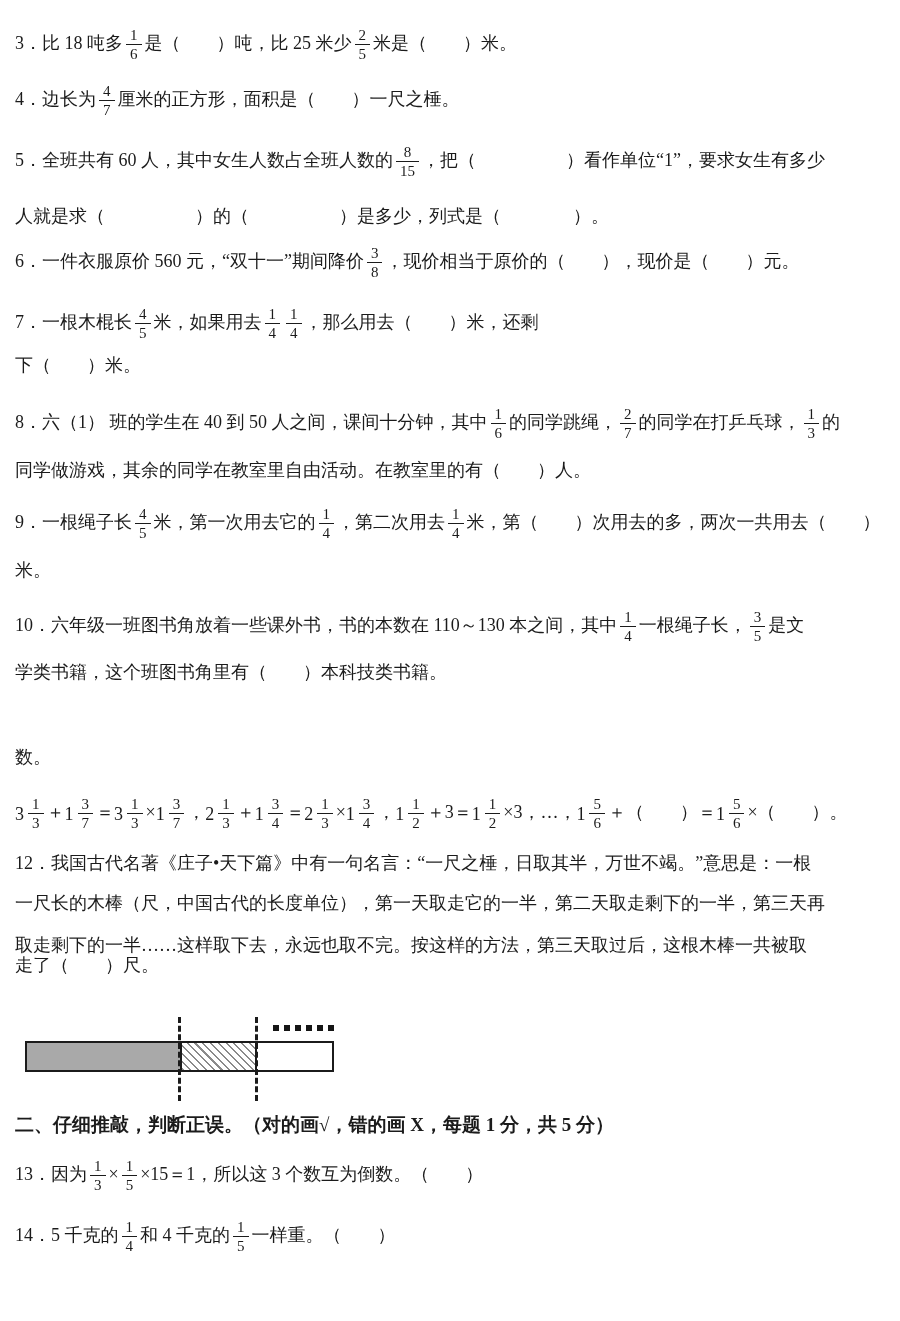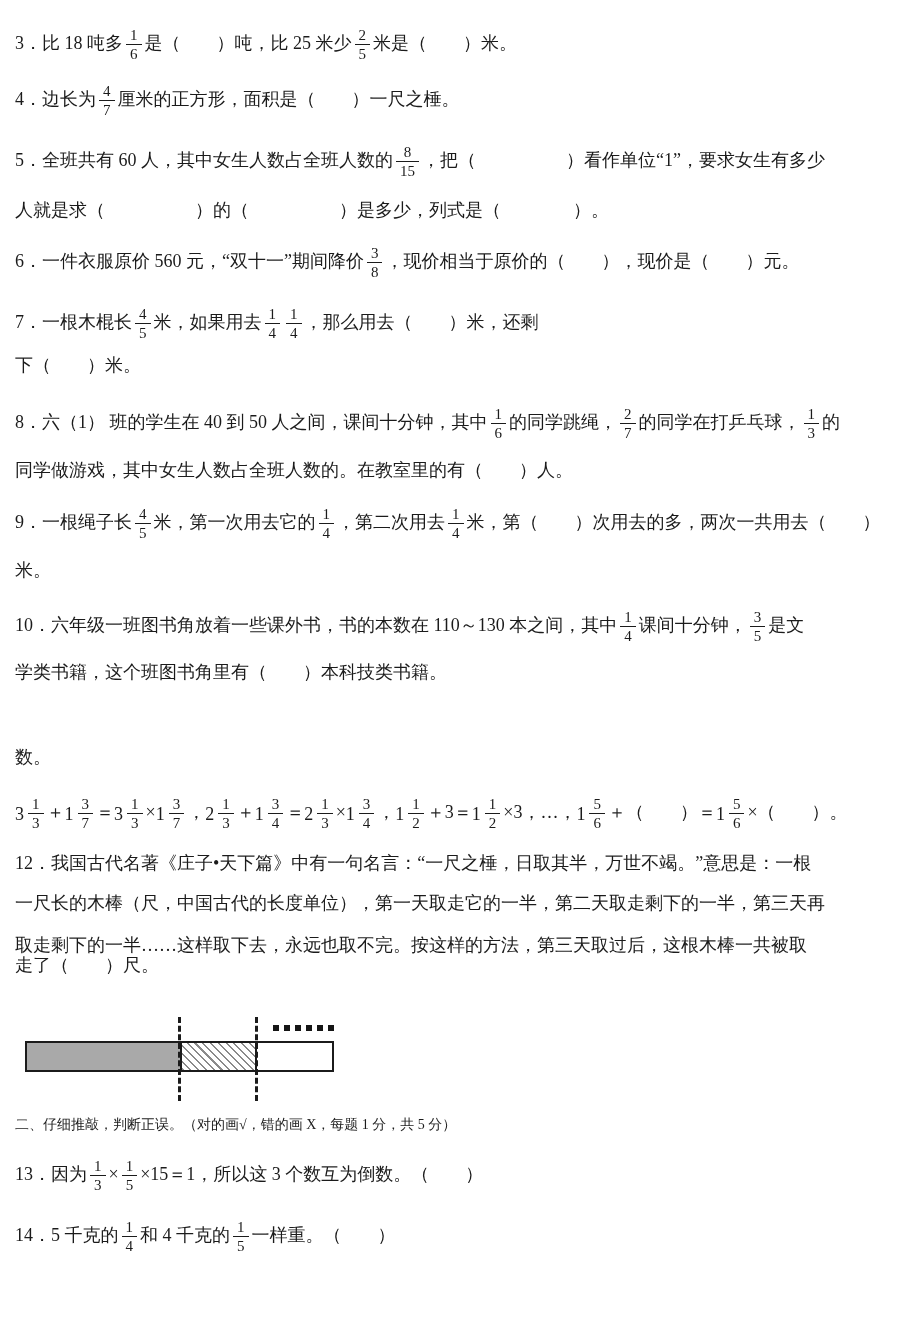--- a/index.html
+++ b/index.html
@@ -8,21 +8,21 @@
   .page {
     position:relative; width:900px; height:1321px; background:#ffffff;
     font-family:"Liberation Serif","DejaVu Serif",serif;
     color:#1b1b1b; font-size:18px;border-radius:23px;
   }
   .line {
     position:absolute; left:15px; width:880px;
     white-space:nowrap; line-height:26px; overflow:hidden;
   }
   .line.tall { line-height:56px; height:56px; }
-  .line.bold { font-weight:normal; font-size:14px; }
+  .line.bold { font-weight:bold; font-size:19px; }
   .frac {
     display:inline-block; vertical-align:middle; text-align:center;
     font-size:15px; line-height:1.12; margin:0 3px;
   }
   .frac .fn { display:block; padding:0 4px 1px; border-bottom:1px solid #1b1b1b; }
   .frac .fd { display:block; padding:1px 4px 0; }
   .whole { display:inline-block; vertical-align:middle; margin-right:1px; }
   
   .diagram { position:absolute; left:15px; top:1012px; width:430px; height:105px; }
   .bar {
@@ -42,29 +42,29 @@
   .dots { position:absolute; left:258px; top:13px; display:flex; gap:5px; }
   .dot { width:6px; height:6px; background:#151515; }
 </style>
 </head>
 <body>
 
 <div class="page">
   <div class="line tall" style="top:15px"><span>3．比 18 吨多</span><span class="frac"><span class="fn">1</span><span class="fd">6</span></span><span>是（　　）吨，比 25 米少</span><span class="frac"><span class="fn">2</span><span class="fd">5</span></span><span>米是（　　）米。</span></div>
   <div class="line tall" style="top:71px"><span>4．边长为</span><span class="frac"><span class="fn">4</span><span class="fd">7</span></span><span>厘米的正方形，面积是（　　）一尺之棰。</span></div>
   <div class="line tall" style="top:132px"><span>5．全班共有 60 人，其中女生人数占全班人数的</span><span class="frac"><span class="fn">8</span><span class="fd">15</span></span><span>，把（　　　　　）看作单位“1”，要求女生有多少</span></div>
-  <div class="line" style="top:197px"><span>人就是求（　　　　　）的（　　　　　）是多少，列式是（　　　　）。</span></div>
+  <div class="line" style="top:203px"><span>人就是求（　　　　　）的（　　　　　）是多少，列式是（　　　　）。</span></div>
   <div class="line tall" style="top:233px"><span>6．一件衣服原价 560 元，“双十一”期间降价</span><span class="frac"><span class="fn">3</span><span class="fd">8</span></span><span>，现价相当于原价的（　　），现价是（　　）元。</span></div>
   <div class="line tall" style="top:294px"><span>7．一根木棍长</span><span class="frac"><span class="fn">4</span><span class="fd">5</span></span><span>米，如果用去</span><span class="frac"><span class="fn">1</span><span class="fd">4</span></span><span class="frac"><span class="fn">1</span><span class="fd">4</span></span><span>，那么用去（　　）米，还剩</span></div>
   <div class="line" style="top:352px"><span>下（　　）米。</span></div>
   <div class="line tall" style="top:394px"><span>8．六（1） 班的学生在 40 到 50 人之间，课间十分钟，其中</span><span class="frac"><span class="fn">1</span><span class="fd">6</span></span><span>的同学跳绳，</span><span class="frac"><span class="fn">2</span><span class="fd">7</span></span><span>的同学在打乒乓球，</span><span class="frac"><span class="fn">1</span><span class="fd">3</span></span><span>的</span></div>
-  <div class="line" style="top:457px"><span>同学做游戏，其中女生人数占全班人数的。在教室里的有（　　）人。</span></div>
+  <div class="line" style="top:457px"><span>同学做游戏，其余的同学在教室里自由活动。在教室里的有（　　）人。</span></div>
   <div class="line tall" style="top:494px"><span>9．一根绳子长</span><span class="frac"><span class="fn">4</span><span class="fd">5</span></span><span>米，第一次用去它的</span><span class="frac"><span class="fn">1</span><span class="fd">4</span></span><span>，第二次用去</span><span class="frac"><span class="fn">1</span><span class="fd">4</span></span><span>米，第（　　）次用去的多，两次一共用去（　　）</span></div>
   <div class="line" style="top:557px"><span>米。</span></div>
-  <div class="line tall" style="top:597px"><span>10．六年级一班图书角放着一些课外书，书的本数在 110～130 本之间，其中</span><span class="frac"><span class="fn">1</span><span class="fd">4</span></span><span>课间十分钟，</span><span class="frac"><span class="fn">3</span><span class="fd">5</span></span><span>是文</span></div>
+  <div class="line tall" style="top:597px"><span>10．六年级一班图书角放着一些课外书，书的本数在 110～130 本之间，其中</span><span class="frac"><span class="fn">1</span><span class="fd">4</span></span><span>一根绳子长，</span><span class="frac"><span class="fn">3</span><span class="fd">5</span></span><span>是文</span></div>
   <div class="line" style="top:659px"><span>学类书籍，这个班图书角里有（　　）本科技类书籍。</span></div>
   <div class="line" style="top:744px"><span>数。</span></div>
   <div class="line tall" style="top:784px"><span class="whole">3</span><span class="frac"><span class="fn">1</span><span class="fd">3</span></span><span>＋</span><span class="whole">1</span><span class="frac"><span class="fn">3</span><span class="fd">7</span></span><span>＝</span><span class="whole">3</span><span class="frac"><span class="fn">1</span><span class="fd">3</span></span><span>×</span><span class="whole">1</span><span class="frac"><span class="fn">3</span><span class="fd">7</span></span><span>，</span><span class="whole">2</span><span class="frac"><span class="fn">1</span><span class="fd">3</span></span><span>＋</span><span class="whole">1</span><span class="frac"><span class="fn">3</span><span class="fd">4</span></span><span>＝</span><span class="whole">2</span><span class="frac"><span class="fn">1</span><span class="fd">3</span></span><span>×</span><span class="whole">1</span><span class="frac"><span class="fn">3</span><span class="fd">4</span></span><span>，</span><span class="whole">1</span><span class="frac"><span class="fn">1</span><span class="fd">2</span></span><span>＋3＝</span><span class="whole">1</span><span class="frac"><span class="fn">1</span><span class="fd">2</span></span><span>×3，…，</span><span class="whole">1</span><span class="frac"><span class="fn">5</span><span class="fd">6</span></span><span>＋（　　）＝</span><span class="whole">1</span><span class="frac"><span class="fn">5</span><span class="fd">6</span></span><span>×（　　）。</span></div>
   <div class="line" style="top:850px"><span>12．我国古代名著《庄子•天下篇》中有一句名言：“一尺之棰，日取其半，万世不竭。”意思是：一根</span></div>
   <div class="line" style="top:932px"><span>取走剩下的一半……这样取下去，永远也取不完。按这样的方法，第三天取过后，这根木棒一共被取</span></div>
   <div class="line" style="top:890px"><span>一尺长的木棒（尺，中国古代的长度单位），第一天取走它的一半，第二天取走剩下的一半，第三天再</span></div>
   <div class="line" style="top:952px"><span>走了（　　）尺。</span></div>
 
   <div class="diagram">
     <div class="dots">

